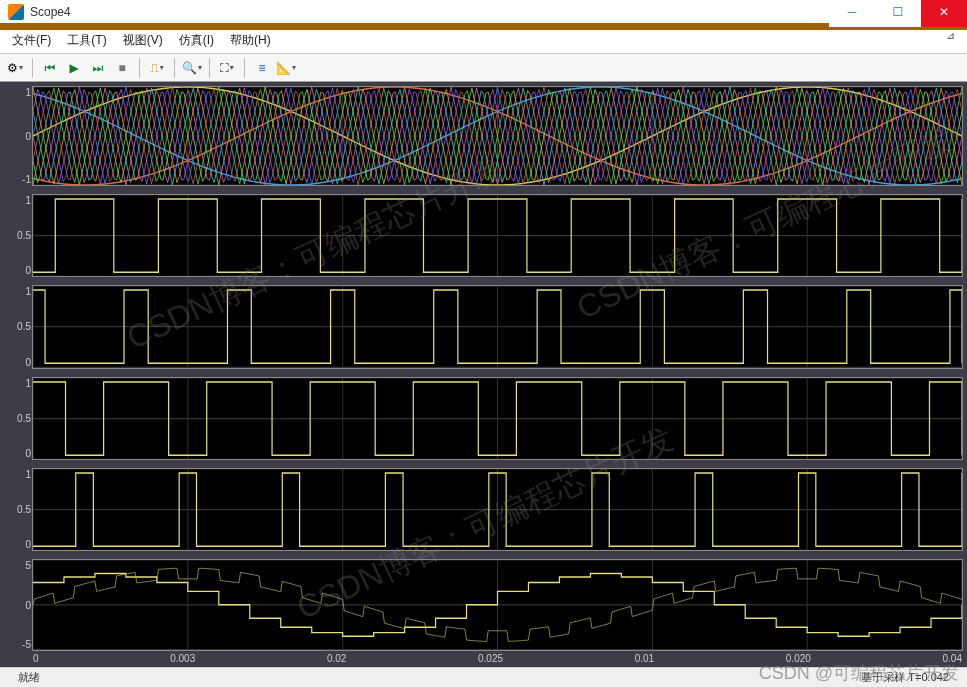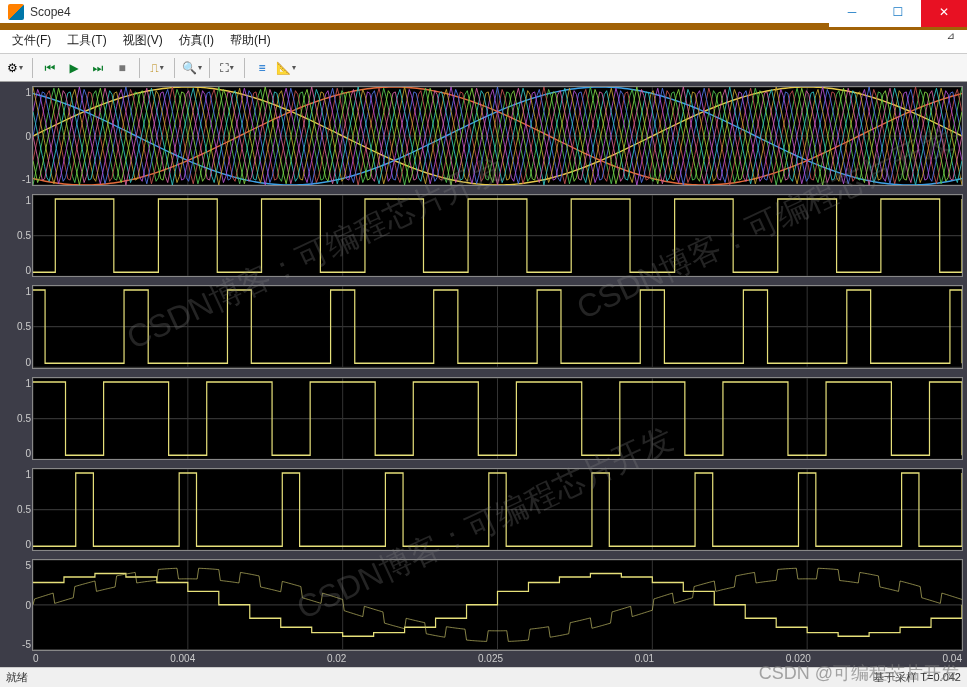--- a/index.html
+++ b/index.html
@@ -16,21 +16,21 @@
   .toolbar{height:28px;display:flex;align-items:center;padding:0 4px;border-bottom:1px solid #a0a0a0;background:#f6f6f6;gap:2px}
   .tbtn{width:22px;height:22px;display:flex;align-items:center;justify-content:center;border:1px solid transparent;border-radius:2px}
   .tsep{width:1px;height:20px;background:#bbb;margin:0 4px}
   .dd{font-size:8px;margin-left:1px;color:#555}
   .plotarea{background:#3d3d48;height:585px;position:relative;padding:4px 4px 2px 4px;display:flex;flex-direction:column;gap:8px}
   .plot{position:relative;background:#000;border:1px solid #888;flex:1}
   .plot .ylabels{position:absolute;left:-26px;top:0;bottom:0;width:24px;display:flex;flex-direction:column;justify-content:space-between;text-align:right;color:#ccc;font-size:10px}
   .plot .xlabels{position:absolute;left:0;right:0;bottom:-14px;display:flex;justify-content:space-between;color:#ccc;font-size:10px}
   .plotwrap{margin-left:28px;position:relative;flex:1;display:flex}
   canvas.grid,svg.signal{position:absolute;inset:0;width:100%;height:100%}
-  .statusbar{height:20px;background:#f0f0f0;border-top:1px solid #ccc;display:flex;align-items:center;padding:0 6px;font-size:11px;color:#333}
+  .statusbar{height:20px;background:#f0f0f0;border-top:1px solid #ccc;display:flex;align-items:center;padding:0 18px;font-size:11px;color:#333}
   .statusbar .right{margin-left:auto}
   .watermark{position:absolute;color:rgba(130,130,130,.28);font-size:32px;font-weight:400;transform:rotate(-25deg);pointer-events:none;white-space:nowrap}
   .expand-icon{position:absolute;top:6px;right:6px;width:14px;height:14px;background:#ddd;border:1px solid #888;display:flex;align-items:center;justify-content:center;font-size:9px;color:#333}
   .csdn-wm{position:absolute;right:8px;bottom:2px;color:rgba(120,120,120,.65);font-size:18px}
 </style>
 </head>
 <body>
 
 <div class="titlebar">
   <div class="logo"></div>
@@ -236,21 +236,21 @@
           <path d="M766.6666666666666 0 V75" stroke="#333" stroke-width="1" fill="none"></path>
           <path d="M920 0 V75" stroke="#333" stroke-width="1" fill="none"></path>
           <path d="M0 0 H920" stroke="#333" stroke-width="1" fill="none"></path>
           <path d="M0 37.5 H920" stroke="#333" stroke-width="1" fill="none"></path>
           <path d="M0 75 H920" stroke="#333" stroke-width="1" fill="none"></path>
           <path d="M0 18.75 H30.666666666666668 V14.250000000000004 H61.333333333333336 V11.250000000000002 H92 V14.250000000000004 H122.66666666666667 V18.75 H153.33333333333334 V26.25 H184 V37.5 H214.66666666666666 V48.75 H245.33333333333334 V56.25 H276 V60.75000000000001 H306.6666666666667 V63.75 H337.3333333333333 V60.75000000000001 H368 V56.25 H398.6666666666667 V48.75 H429.3333333333333 V37.5 H460 V26.25 H490.6666666666667 V18.75 H521.3333333333334 V14.250000000000004 H552 V11.250000000000002 H582.6666666666666 V14.250000000000004 H613.3333333333334 V18.75 H644.0000000000001 V26.25 H674.6666666666666 V37.5 H705.3333333333334 V48.75 H736 V56.25 H766.6666666666667 V60.75000000000001 H797.3333333333334 V63.75 H828 V60.75000000000001 H858.6666666666666 V56.25 H889.3333333333335 V48.75 H920 V37.5" stroke="#e6e07a" stroke-width="1.2" fill="none"></path>
           <path d="M0 37.5 L1.5333333333333334 32.5876829205647 L3.066666666666667 32.17546757419913 L4.6000000000000005 31.763455668871877 L6.133333333333334 31.351748862355528 L7.666666666666667 30.940448737144074 L9.200000000000001 30.529656775388993 L10.733333333333334 30.11947433386006 L12.266666666666667 29.710002618937008 L13.799999999999999 29.301342661638458 L15.333333333333334 28.89359529269394 L16.866666666666667 28.486861117665498 L18.400000000000002 28.081240492124728 L19.933333333333334 27.676833496891547 L21.46666666666667 36.27373991334076 L23 35.87205919878249 L24.533333333333335 35.47189046192256 L26.066666666666666 35.07333243840896 L27.599999999999998 34.67648346647022 L29.133333333333336 34.28144146265202 L30.666666666666668 33.88830389765763 L32.2 33.497167772298575 L33.733333333333334 33.1081295935611 L35.266666666666666 32.7212853507945 L36.800000000000004 32.3367304920272 L38.33333333333333 31.954559900416392 L39.86666666666667 31.57486787083701 L41.4 22.197748086615896 L42.93333333333334 21.823293596416843 L44.46666666666667 21.451596791282228 L46 21.082749381836898 L47.53333333333333 20.71684237565995 L49.06666666666667 20.353966054829975 L50.6 19.994209953649307 L52.13333333333333 19.637662836552753 L53.666666666666664 19.28441267620635 L55.199999999999996 18.93454663180134 L56.733333333333334 18.588151027549046 L58.26666666666667 18.245311331381572 L59.800000000000004 17.906112133863942 L61.333333333333336 17.57063712732258 L62.86666666666666 26.238969085195542 L64.4 25.911189841609367 L65.93333333333334 25.58738027118774 L67.46666666666667 25.267620269096895 L69 24.95198873133268 L70.53333333333333 24.640563535254145 L72.06666666666668 24.333421520368457 L73.60000000000001 24.030638469371922 L75.13333333333333 23.73228908945175 L76.66666666666666 23.438446993853134 L78.2 23.149184683716296 L79.73333333333333 22.864573530187947 L81.26666666666667 22.58468375681149 L82.8 13.309584422200443 L84.33333333333333 13.039343402999176 L85.86666666666667 12.774027377135535 L87.4 12.513701807368843 L88.93333333333334 12.258430925138125 L90.46666666666667 12.008277714713872 L92 11.763303897657629 L93.53333333333333 11.523569917593136 L95.06666666666666 11.289134925292753 L96.6 11.060056764082907 L98.13333333333334 10.836391955572111 L99.66666666666667 10.618195685705082 L101.2 10.405521791146485 L102.73333333333333 19.19842274599748 L104.26666666666667 18.996949648848588 L105.80000000000001 18.8011522101718 L107.33333333333333 18.611078740055348 L108.86666666666666 18.426776136283834 L110.39999999999999 18.24828987276699 L111.93333333333334 18.07566398831957 L113.46666666666667 17.908941075795497 L115 17.74816227157872 L116.53333333333335 17.593367245433395 L118.06666666666666 17.444594190715986 L119.60000000000001 17.301879814951576 L121.13333333333333 17.165259330776944 L122.66666666666667 17.034766447252224 L124.2 7.910433361543828 L125.73333333333332 7.792290750980246 L127.26666666666667 7.680367765482796 L128.8 7.574692020373439 L130.33333333333334 7.47528958956099 L131.86666666666667 7.382184999107874 L133.39999999999998 7.295401221178643 L134.93333333333334 7.214959668371917 L136.46666666666667 7.14088018843719 L138 7.07318105937764 L139.53333333333333 7.011878984940376 L141.06666666666666 6.956989090494956 L142.6 6.908524919301534 L144.13333333333335 15.866498429169146 L145.66666666666666 15.830919989505391 L147.20000000000002 15.801798378757878 L148.73333333333332 15.779140782248287 L150.26666666666665 15.762952790399545 L151.8 15.753238397356405 L153.33333333333331 15.749999999999996 L154.86666666666667 15.753238397356405 L156.4 15.762952790399545 L157.93333333333334 15.779140782248287 L159.46666666666667 15.801798378757878 L161 15.830919989505391 L162.53333333333333 15.866498429169146 L164.06666666666666 6.908524919301534 L165.6 6.956989090494956 L167.13333333333333 7.011878984940376 L168.66666666666666 7.07318105937764 L170.2 7.14088018843719 L171.73333333333335 7.214959668371917 L173.26666666666665 7.295401221178643 L174.8 7.382184999107874 L176.33333333333334 7.47528958956099 L177.86666666666667 7.574692020373439 L179.4 7.680367765482796 L180.93333333333334 7.792290750980246 L182.46666666666667 7.910433361543828 L184 8.034766447252222 L185.53333333333333 17.165259330776944 L187.06666666666666 17.301879814951576 L188.6 17.444594190715975 L190.13333333333333 17.593367245433395 L191.66666666666669 17.74816227157872 L193.2 17.908941075795486 L194.73333333333335 18.07566398831956 L196.26666666666668 18.24828987276699 L197.79999999999998 18.426776136283834 L199.33333333333334 18.611078740055348 L200.86666666666665 18.8011522101718 L202.4 18.996949648848588 L203.93333333333334 19.19842274599748 L205.46666666666667 10.405521791146485 L207 10.618195685705073 L208.53333333333333 10.836391955572095 L210.06666666666666 11.060056764082907 L211.60000000000002 11.289134925292753 L213.13333333333333 11.523569917593136 L214.66666666666666 11.763303897657629 L216.2 12.008277714713872 L217.73333333333332 12.258430925138125 L219.26666666666668 12.513701807368843 L220.79999999999998 12.774027377135535 L222.33333333333334 13.039343402999176 L223.86666666666667 13.309584422200427 L225.4 22.58468375681149 L226.93333333333334 22.864573530187958 L228.46666666666667 23.14918468371628 L230 23.438446993853127 L231.53333333333333 23.73228908945175 L233.0666666666667 24.030638469371922 L234.6 24.333421520368457 L236.13333333333333 24.640563535254145 L237.66666666666669 24.95198873133269 L239.20000000000002 25.267620269096895 L240.73333333333332 25.58738027118774 L242.26666666666665 25.911189841609357 L243.8 26.238969085195542 L245.33333333333334 26.57063712732258 L246.86666666666665 17.906112133863935 L248.4 18.245311331381565 L249.93333333333334 18.58815102754903 L251.46666666666664 18.93454663180133 L253.00000000000003 19.28441267620635 L254.53333333333333 19.637662836552753 L256.06666666666666 19.994209953649307 L257.6 20.353966054829993 L259.1333333333333 20.71684237565994 L260.6666666666667 21.08274938183689 L262.2 21.451596791282217 L263.73333333333335 21.823293596416843 L265.26666666666665 22.197748086615896 L266.79999999999995 31.57486787083701 L268.33333333333337 31.954559900416402 L269.8666666666667 32.33673049202721 L271.4 32.721285350794496 L272.93333333333334 33.1081295935611 L274.4666666666667 33.497167772298575 L276 33.88830389765763 L277.53333333333336 34.281441462652026 L279.06666666666666 34.67648346647024 L280.59999999999997 35.07333243840896 L282.1333333333333 35.47189046192255 L283.6666666666667 35.87205919878249 L285.2 36.273739913340755 L286.7333333333333 27.676833496891547 L288.2666666666667 28.081240492124728 L289.8 28.486861117665498 L291.3333333333333 28.893595292693934 L292.8666666666667 29.301342661638458 L294.40000000000003 29.710002618937008 L295.93333333333334 30.119474333860047 L297.46666666666664 30.529656775388986 L299 30.940448737144067 L300.5333333333333 31.351748862355517 L302.06666666666666 31.76345566887187 L303.6 32.17546757419913 L305.1333333333333 32.587682920564696 L306.66666666666663 32.99999999999998 L308.20000000000005 42.41231707943529 L309.73333333333335 42.82453242580086 L311.26666666666665 43.236544331128115 L312.8 43.64825113764448 L314.3333333333333 44.05955126285594 L315.8666666666667 44.47034322461101 L317.4 44.88052566613992 L318.93333333333334 45.28999738106299 L320.46666666666664 45.69865733836154 L322 46.10640470730606 L323.53333333333336 46.51313888233451 L325.06666666666666 46.91875950787527 L326.59999999999997 47.32316650310845 L328.1333333333333 38.72626008665924 L329.6666666666667 39.12794080121751 L331.2 39.52810953807743 L332.73333333333335 39.926667561591046 L334.26666666666665 40.32351653352978 L335.8 40.71855853734798 L337.3333333333333 41.11169610234236 L338.8666666666667 41.502832227701425 L340.4 41.8918704064389 L341.93333333333334 42.27871464920549 L343.4666666666667 42.6632695079728 L345 43.04544009958361 L346.5333333333333 43.42513212916298 L348.06666666666666 52.80225191338411 L349.6 53.176706403583154 L351.1333333333333 53.548403208717765 L352.6666666666667 53.9172506181631 L354.2 54.28315762434005 L355.73333333333335 54.64603394517002 L357.26666666666665 55.00579004635068 L358.8 55.362337163447236 L360.3333333333333 55.71558732379365 L361.8666666666667 56.06545336819865 L363.40000000000003 56.411848972450954 L364.93333333333334 56.75468866861842 L366.46666666666664 57.09388786613606 L368 57.42936287267743 L369.53333333333336 48.761030914804465 L371.06666666666666 49.088810158390636 L372.6 49.41261972881227 L374.1333333333333 49.732379730903105 L375.6666666666667 50.04801126866731 L377.2 50.35943646474585 L378.73333333333335 50.66657847963155 L380.26666666666665 50.96936153062808 L381.79999999999995 51.26771091054825 L383.33333333333337 51.56155300614687 L384.8666666666667 51.85081531628371 L386.4 52.13542646981205 L387.93333333333334 52.4153162431885 L389.4666666666667 61.69041557779956 L391 61.960656597000806 L392.53333333333336 62.225972622864475 L394.06666666666666 62.48629819263115 L395.59999999999997 62.74156907486187 L397.1333333333333 62.99172228528611 L398.6666666666667 63.23669610234237 L400.2 63.476430082406864 L401.7333333333333 63.71086507470724 L403.2666666666667 63.9399432359171 L404.8 64.1636080444279 L406.3333333333333 64.38180431429493 L407.8666666666667 64.59447820885352 L409.40000000000003 55.801577254002524 L410.93333333333334 56.00305035115142 L412.46666666666664 56.1988477898282 L414 56.38892125994465 L415.5333333333333 56.57322386371616 L417.06666666666666 56.75171012723301 L418.6 56.92433601168044 L420.1333333333333 57.091058924204496 L421.66666666666663 57.25183772842127 L423.20000000000005 57.406632754566594 L424.73333333333335 57.55540580928402 L426.26666666666665 57.69812018504842 L427.8 57.834740669223066 L429.3333333333333 66.96523355274778 L430.8666666666667 67.08956663845616 L432.4 67.20770924901976 L433.93333333333334 67.3196322345172 L435.46666666666664 67.42530797962657 L437 67.52471041043901 L438.53333333333336 67.61781500089212 L440.06666666666666 67.70459877882135 L441.59999999999997 67.78504033162808 L443.1333333333333 67.8591198115628 L444.6666666666667 67.92681894062235 L446.2 67.98812101505963 L447.73333333333335 68.04301090950504 L449.26666666666665 68.09147508069847 L450.8 59.133501570830845 L452.3333333333333 59.16908001049461 L453.8666666666667 59.19820162124213 L455.4 59.22085921775171 L456.93333333333334 59.23704720960045 L458.4666666666667 59.246761602643595 L460 59.25 L461.53333333333336 59.246761602643595 L463.06666666666666 59.237047209600455 L464.6 59.22085921775171 L466.1333333333334 59.19820162124213 L467.66666666666663 59.16908001049461 L469.2 59.133501570830845 L470.73333333333335 68.09147508069847 L472.26666666666665 68.04301090950504 L473.8 67.98812101505963 L475.33333333333337 67.92681894062235 L476.8666666666667 67.85911981156282 L478.40000000000003 67.78504033162808 L479.9333333333333 67.70459877882135 L481.46666666666664 67.61781500089212 L483 67.52471041043901 L484.5333333333333 67.42530797962657 L486.06666666666666 67.3196322345172 L487.6 67.20770924901976 L489.13333333333327 67.08956663845616 L490.6666666666667 66.96523355274779 L492.20000000000005 57.83474066922306 L493.7333333333333 57.698120185048424 L495.26666666666665 57.555405809284025 L496.8 57.40663275456661 L498.3333333333333 57.25183772842128 L499.8666666666667 57.09105892420451 L501.40000000000003 56.92433601168043 L502.9333333333333 56.75171012723302 L504.4666666666667 56.57322386371616 L506.00000000000006 56.38892125994465 L507.5333333333333 56.19884778982821 L509.06666666666666 56.003050351151415 L510.6 55.80157725400251 L512.1333333333333 64.59447820885352 L513.6666666666666 64.38180431429493 L515.2 64.16360804442787 L516.7333333333333 63.93994323591709 L518.2666666666667 63.710865074707264 L519.8 63.47643008240688 L521.3333333333334 63.236696102342385 L522.8666666666667 62.99172228528613 L524.4 62.74156907486189 L525.9333333333333 62.48629819263117 L527.4666666666667 62.22597262286446 L529 61.96065659700082 L530.5333333333333 61.69041557779956 L532.0666666666667 52.4153162431885 L533.5999999999999 52.13542646981205 L535.1333333333333 51.85081531628371 L536.6666666666667 51.56155300614686 L538.1999999999999 51.26771091054826 L539.7333333333333 50.96936153062807 L541.2666666666667 50.66657847963156 L542.8 50.35943646474587 L544.3333333333334 50.04801126866734 L545.8666666666667 49.732379730903105 L547.4 49.412619728812274 L548.9333333333334 49.088810158390636 L550.4666666666667 48.76103091480446 L552 48.42936287267743 L553.5333333333333 57.09388786613607 L555.0666666666667 56.75468866861842 L556.6 56.41184897245097 L558.1333333333333 56.06545336819865 L559.6666666666666 55.71558732379368 L561.1999999999999 55.362337163447236 L562.7333333333333 55.005790046350675 L564.2666666666667 54.64603394517005 L565.8 54.28315762434008 L567.3333333333334 53.91725061816311 L568.8666666666667 53.5484032087178 L570.4 53.17670640358317 L571.9333333333334 52.8022519133841 L573.4666666666666 43.42513212916301 L575 43.0454400995836 L576.5333333333334 42.6632695079728 L578.0666666666666 42.2787146492055 L579.6 41.8918704064389 L581.1333333333333 41.50283222770141 L582.6666666666666 41.11169610234238 L584.2 40.71855853734796 L585.7333333333333 40.323516533529755 L587.2666666666667 39.92666756159105 L588.8000000000001 39.52810953807745 L590.3333333333334 39.12794080121751 L591.8666666666667 38.726260086659266 L593.4 47.32316650310845 L594.9333333333333 46.9187595078753 L596.4666666666667 46.51313888233451 L598 46.10640470730607 L599.5333333333333 45.69865733836155 L601.0666666666666 45.289997381062996 L602.6 44.88052566613993 L604.1333333333333 44.470343224611014 L605.6666666666666 44.059551262855926 L607.2 43.64825113764447 L608.7333333333333 43.23654433112812 L610.2666666666667 42.824532425800896 L611.8000000000001 42.4123170794353 L613.3333333333333 42.00000000000003 L614.8666666666667 32.58768292056471 L616.4000000000001 32.175467574199146 L617.9333333333333 31.763455668871895 L619.4666666666667 31.351748862355535 L621 30.940448737144067 L622.5333333333333 30.529656775389018 L624.0666666666667 30.11947433386006 L625.6 29.710002618936993 L627.1333333333333 29.301342661638458 L628.6666666666666 28.893595292693924 L630.2 28.48686111766549 L631.7333333333333 28.08124049212471 L633.2666666666667 27.67683349689156 L634.8 36.273739913340805 L636.3333333333334 35.8720591987825 L637.8666666666667 35.47189046192256 L639.4 35.07333243840898 L640.9333333333333 34.67648346647024 L642.4666666666667 34.28144146265202 L644 33.88830389765764 L645.5333333333333 33.49716777229859 L647.0666666666667 33.10812959356109 L648.5999999999999 32.72128535079451 L650.1333333333333 32.33673049202719 L651.6666666666667 31.954559900416385 L653.1999999999999 31.57486787083701 L654.7333333333333 22.197748086615896 L656.2666666666667 21.823293596416843 L657.8 21.451596791282252 L659.3333333333334 21.082749381836898 L660.8666666666667 20.716842375659958 L662.4 20.353966054829993 L663.9333333333334 19.994209953649314 L665.4666666666667 19.637662836552742 L667 19.284412676206358 L668.5333333333333 18.93454663180134 L670.0666666666667 18.58815102754902 L671.6 18.24531133138158 L673.1333333333333 17.906112133863928 L674.6666666666666 17.570637127322588 L676.1999999999999 26.238969085195535 L677.7333333333333 25.911189841609357 L679.2666666666667 25.587380271187765 L680.8 25.267620269096906 L682.3333333333334 24.95198873133269 L683.8666666666667 24.640563535254163 L685.4 24.333421520368464 L686.9333333333334 24.030638469371922 L688.4666666666666 23.732289089451776 L690 23.438446993853134 L691.5333333333334 23.14918468371628 L693.0666666666666 22.864573530187958 L694.6 22.58468375681149 L696.1333333333333 13.309584422200427 L697.6666666666666 13.039343402999176 L699.2 12.774027377135535 L700.7333333333333 12.513701807368834 L702.2666666666667 12.258430925138143 L703.8000000000001 12.008277714713872 L705.3333333333334 11.763303897657629 L706.8666666666667 11.523569917593152 L708.4 11.289134925292753 L709.9333333333333 11.060056764082907 L711.4666666666667 10.836391955572111 L713 10.618195685705073 L714.5333333333333 10.405521791146485 L716.0666666666666 19.19842274599748 L717.6 18.996949648848588 L719.1333333333333 18.8011522101718 L720.6666666666666 18.611078740055348 L722.2 18.426776136283834 L723.7333333333333 18.24828987276699 L725.2666666666667 18.07566398831957 L726.8000000000001 17.908941075795504 L728.3333333333333 17.74816227157872 L729.8666666666667 17.593367245433413 L731.4000000000001 17.444594190715986 L732.9333333333333 17.301879814951594 L734.4666666666667 17.165259330776944 L736 17.034766447252213 L737.5333333333333 7.910433361543828 L739.0666666666667 7.792290750980246 L740.6 7.680367765482796 L742.1333333333333 7.574692020373439 L743.6666666666666 7.47528958956099 L745.2 7.382184999107874 L746.7333333333333 7.295401221178643 L748.2666666666667 7.214959668371934 L749.8 7.14088018843719 L751.3333333333334 7.07318105937764 L752.8666666666667 7.011878984940376 L754.4 6.956989090494956 L755.9333333333333 6.908524919301534 L757.4666666666667 15.866498429169146 L759 15.830919989505391 L760.5333333333333 15.801798378757878 L762.0666666666667 15.779140782248287 L763.5999999999999 15.762952790399545 L765.1333333333333 15.753238397356405 L766.6666666666667 15.749999999999996 L768.1999999999999 15.753238397356405 L769.7333333333333 15.762952790399545 L771.2666666666667 15.779140782248287 L772.8 15.801798378757878 L774.3333333333334 15.830919989505391 L775.8666666666667 15.866498429169146 L777.4 6.908524919301534 L778.9333333333334 6.956989090494956 L780.4666666666667 7.011878984940359 L782 7.073181059377623 L783.5333333333333 7.14088018843719 L785.0666666666667 7.214959668371934 L786.6 7.295401221178643 L788.1333333333333 7.382184999107882 L789.6666666666666 7.47528958956099 L791.1999999999999 7.574692020373439 L792.7333333333333 7.680367765482804 L794.2666666666667 7.7922907509802295 L795.8 7.91043336154382 L797.3333333333334 8.034766447252222 L798.8666666666667 17.165259330776927 L800.4 17.301879814951576 L801.9333333333334 17.444594190715986 L803.4666666666666 17.593367245433395 L805 17.74816227157872 L806.5333333333334 17.908941075795504 L808.0666666666666 18.07566398831956 L809.6 18.24828987276699 L811.1333333333333 18.426776136283834 L812.6666666666666 18.611078740055348 L814.2 18.801152210171793 L815.7333333333333 18.996949648848588 L817.2666666666667 19.19842274599747 L818.8000000000001 10.405521791146485 L820.3333333333334 10.618195685705073 L821.8666666666667 10.836391955572111 L823.4 11.060056764082898 L824.9333333333333 11.289134925292737 L826.4666666666667 11.523569917593118 L828 11.763303897657629 L829.5333333333333 12.008277714713847 L831.0666666666666 12.258430925138116 L832.6 12.513701807368843 L834.1333333333333 12.774027377135527 L835.6666666666666 13.039343402999194 L837.2 13.309584422200452 L838.7333333333333 22.58468375681149 L840.2666666666667 22.864573530187933 L841.8000000000001 23.149184683716285 L843.3333333333333 23.43844699385311 L844.8666666666667 23.73228908945174 L846.4000000000001 24.030638469371933 L847.9333333333333 24.33342152036844 L849.4666666666667 24.640563535254145 L851 24.951988731332705 L852.5333333333333 25.267620269096895 L854.0666666666667 25.587380271187747 L855.6 25.911189841609367 L857.1333333333333 26.23896908519556 L858.6666666666666 17.57063712732258 L860.2 17.906112133863942 L861.7333333333333 18.245311331381565 L863.2666666666667 18.588151027549046 L864.8 18.93454663180132 L866.3333333333334 19.28441267620635 L867.8666666666667 19.637662836552735 L869.4 19.994209953649264 L870.9333333333333 20.35396605482995 L872.4666666666667 20.71684237565994 L874 21.082749381836866 L875.5333333333333 21.451596791282217 L877.0666666666667 21.82329359641685 L878.5999999999999 22.197748086615878 L880.1333333333333 31.574867870837018 L881.6666666666667 31.954559900416417 L883.1999999999999 32.3367304920272 L884.7333333333333 32.72128535079452 L886.2666666666667 33.1081295935611 L887.8 33.49716777229855 L889.3333333333334 33.88830389765762 L890.8666666666667 34.281441462652026 L892.4 34.676483466470216 L893.9333333333334 35.07333243840897 L895.4666666666667 35.47189046192255 L897 35.87205919878249 L898.5333333333333 36.273739913340734 L900.0666666666667 27.676833496891547 L901.6 28.0812404921247 L903.1333333333333 28.48686111766549 L904.6666666666666 28.89359529269391 L906.1999999999999 29.30134266163844 L907.7333333333333 29.71000261893702 L909.2666666666667 30.119474333860047 L910.8 30.529656775388954 L912.3333333333334 30.94044873714405 L913.8666666666667 31.35174886235548 L915.4 31.763455668871853 L916.9333333333334 32.17546757419913 L918.4666666666666 32.58768292056467 L920 32.999999999999986" stroke="#c8c26a" stroke-width="0.6" fill="none"></path>
         </svg>
       <div class="xlabels">
         <span>0</span>
-          <span>0.004</span>
+          <span>0.003</span>
           <span>0.02</span>
         <span>0.025</span>
           <span>0.01</span>
           <span>0.020</span>
           <span>0.04</span>
       </div>
     </div>
   </div>
 
   <div class="watermark" style="top:150px;left:110px">CSDN博客：可编程芯片开发</div>

